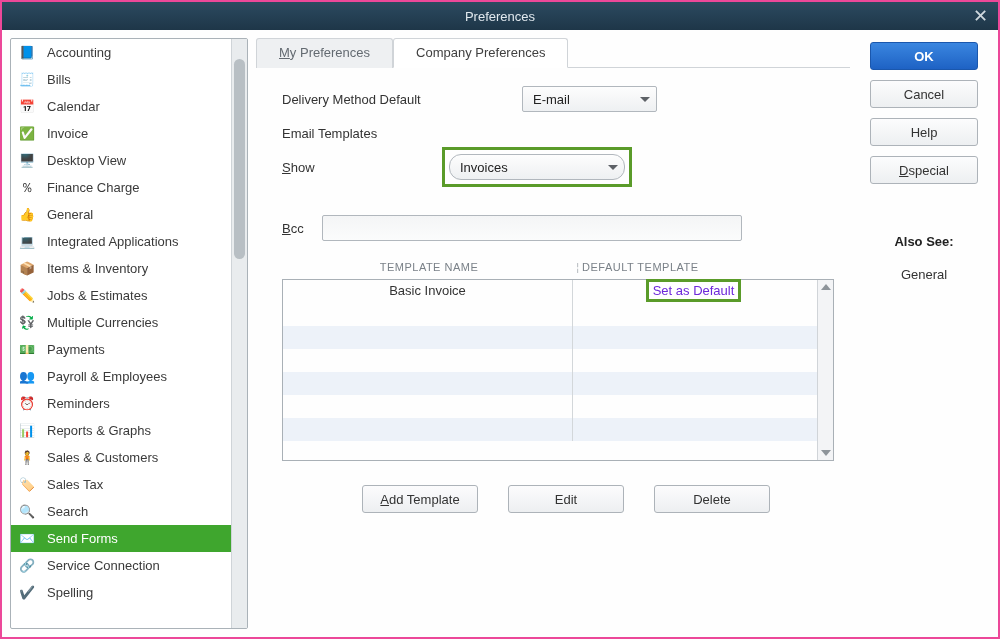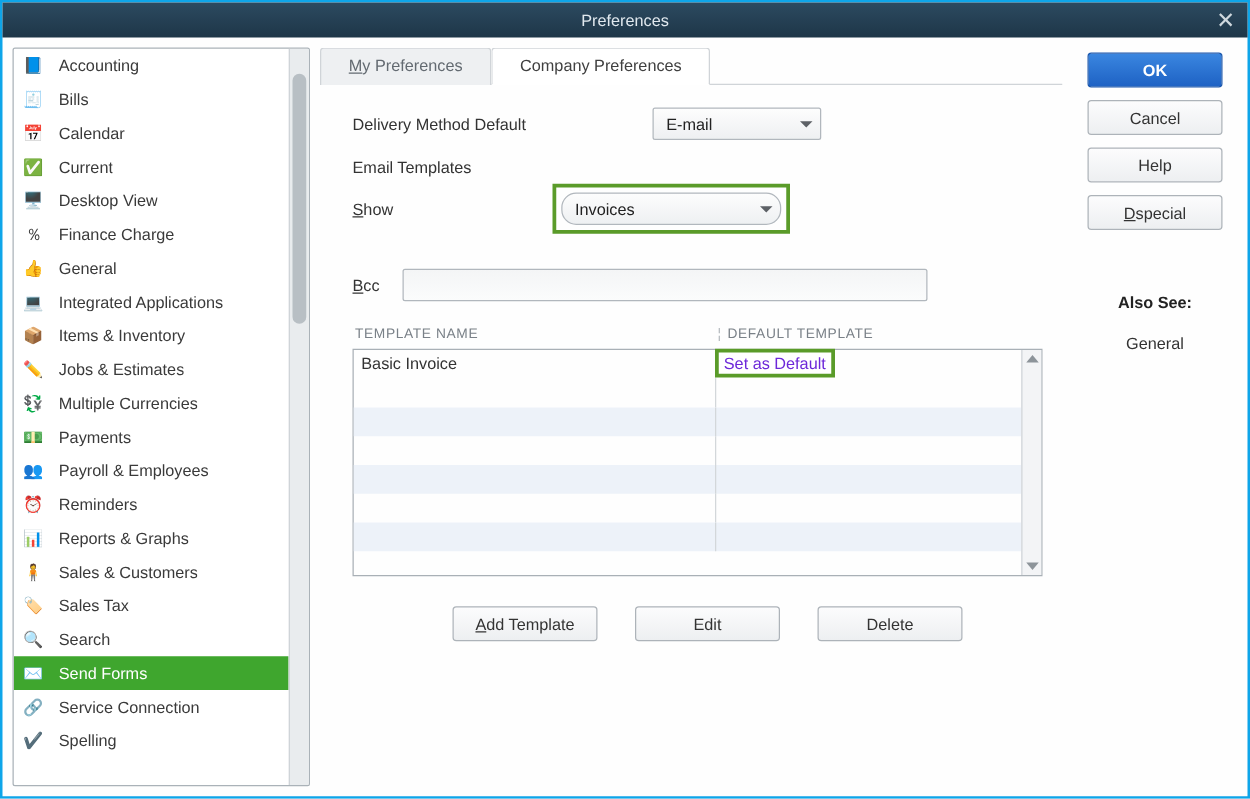--- a/index.html
+++ b/index.html
@@ -7,21 +7,21 @@
     margin: 0;
     font-family: Arial, Helvetica, sans-serif;
     font-size: 13px;
     background: #f0f0f0;
     color: #333;
   }
   .window {
     width: 1000px;
     height: 639px;
     background: #fefefe;
-    border: 2px solid #0ea5e9;
+    border: 2px solid #ec4899;
     display: flex;
     flex-direction: column;
   }
   .titlebar {
     height: 28px;
     background: linear-gradient(#2c4a60, #1e3648);
     color: #e0e8ee;
     display: flex;
     align-items: center;
     padding: 0 8px;
@@ -195,20 +195,21 @@
     height: 26px;
     border: 1px solid #b1b7bd;
     background: linear-gradient(#f4f5f6, #fbfcfc);
     flex: 1;
     border-radius: 2px;
     margin-left: -60px;
     max-width: 420px;
   }
   .table-wrap {
     margin-top: 0;
+    text-align: center;
   }
   .table-headers {
     display: flex;
     font-size: 11px;
     color: #7a8188;
     letter-spacing: 0.5px;
     padding: 0 2px 6px 2px;
   }
   .table-headers .col1 { width: 290px; }
   .table-headers .sep { width: 8px; color: #b0b5ba; }
@@ -351,21 +352,21 @@
             <div class="side-item">
               <span class="ico">🧾</span>
               <span class="lbl">Bills</span>
             </div>
             <div class="side-item">
               <span class="ico">📅</span>
               <span class="lbl">Calendar</span>
             </div>
             <div class="side-item">
               <span class="ico">✅</span>
-              <span class="lbl">Current</span>
+              <span class="lbl">Invoice</span>
             </div>
             <div class="side-item">
               <span class="ico">🖥️</span>
               <span class="lbl">Desktop View</span>
             </div>
             <div class="side-item">
               <span class="ico">％</span>
               <span class="lbl">Finance Charge</span>
             </div>
             <div class="side-item">

